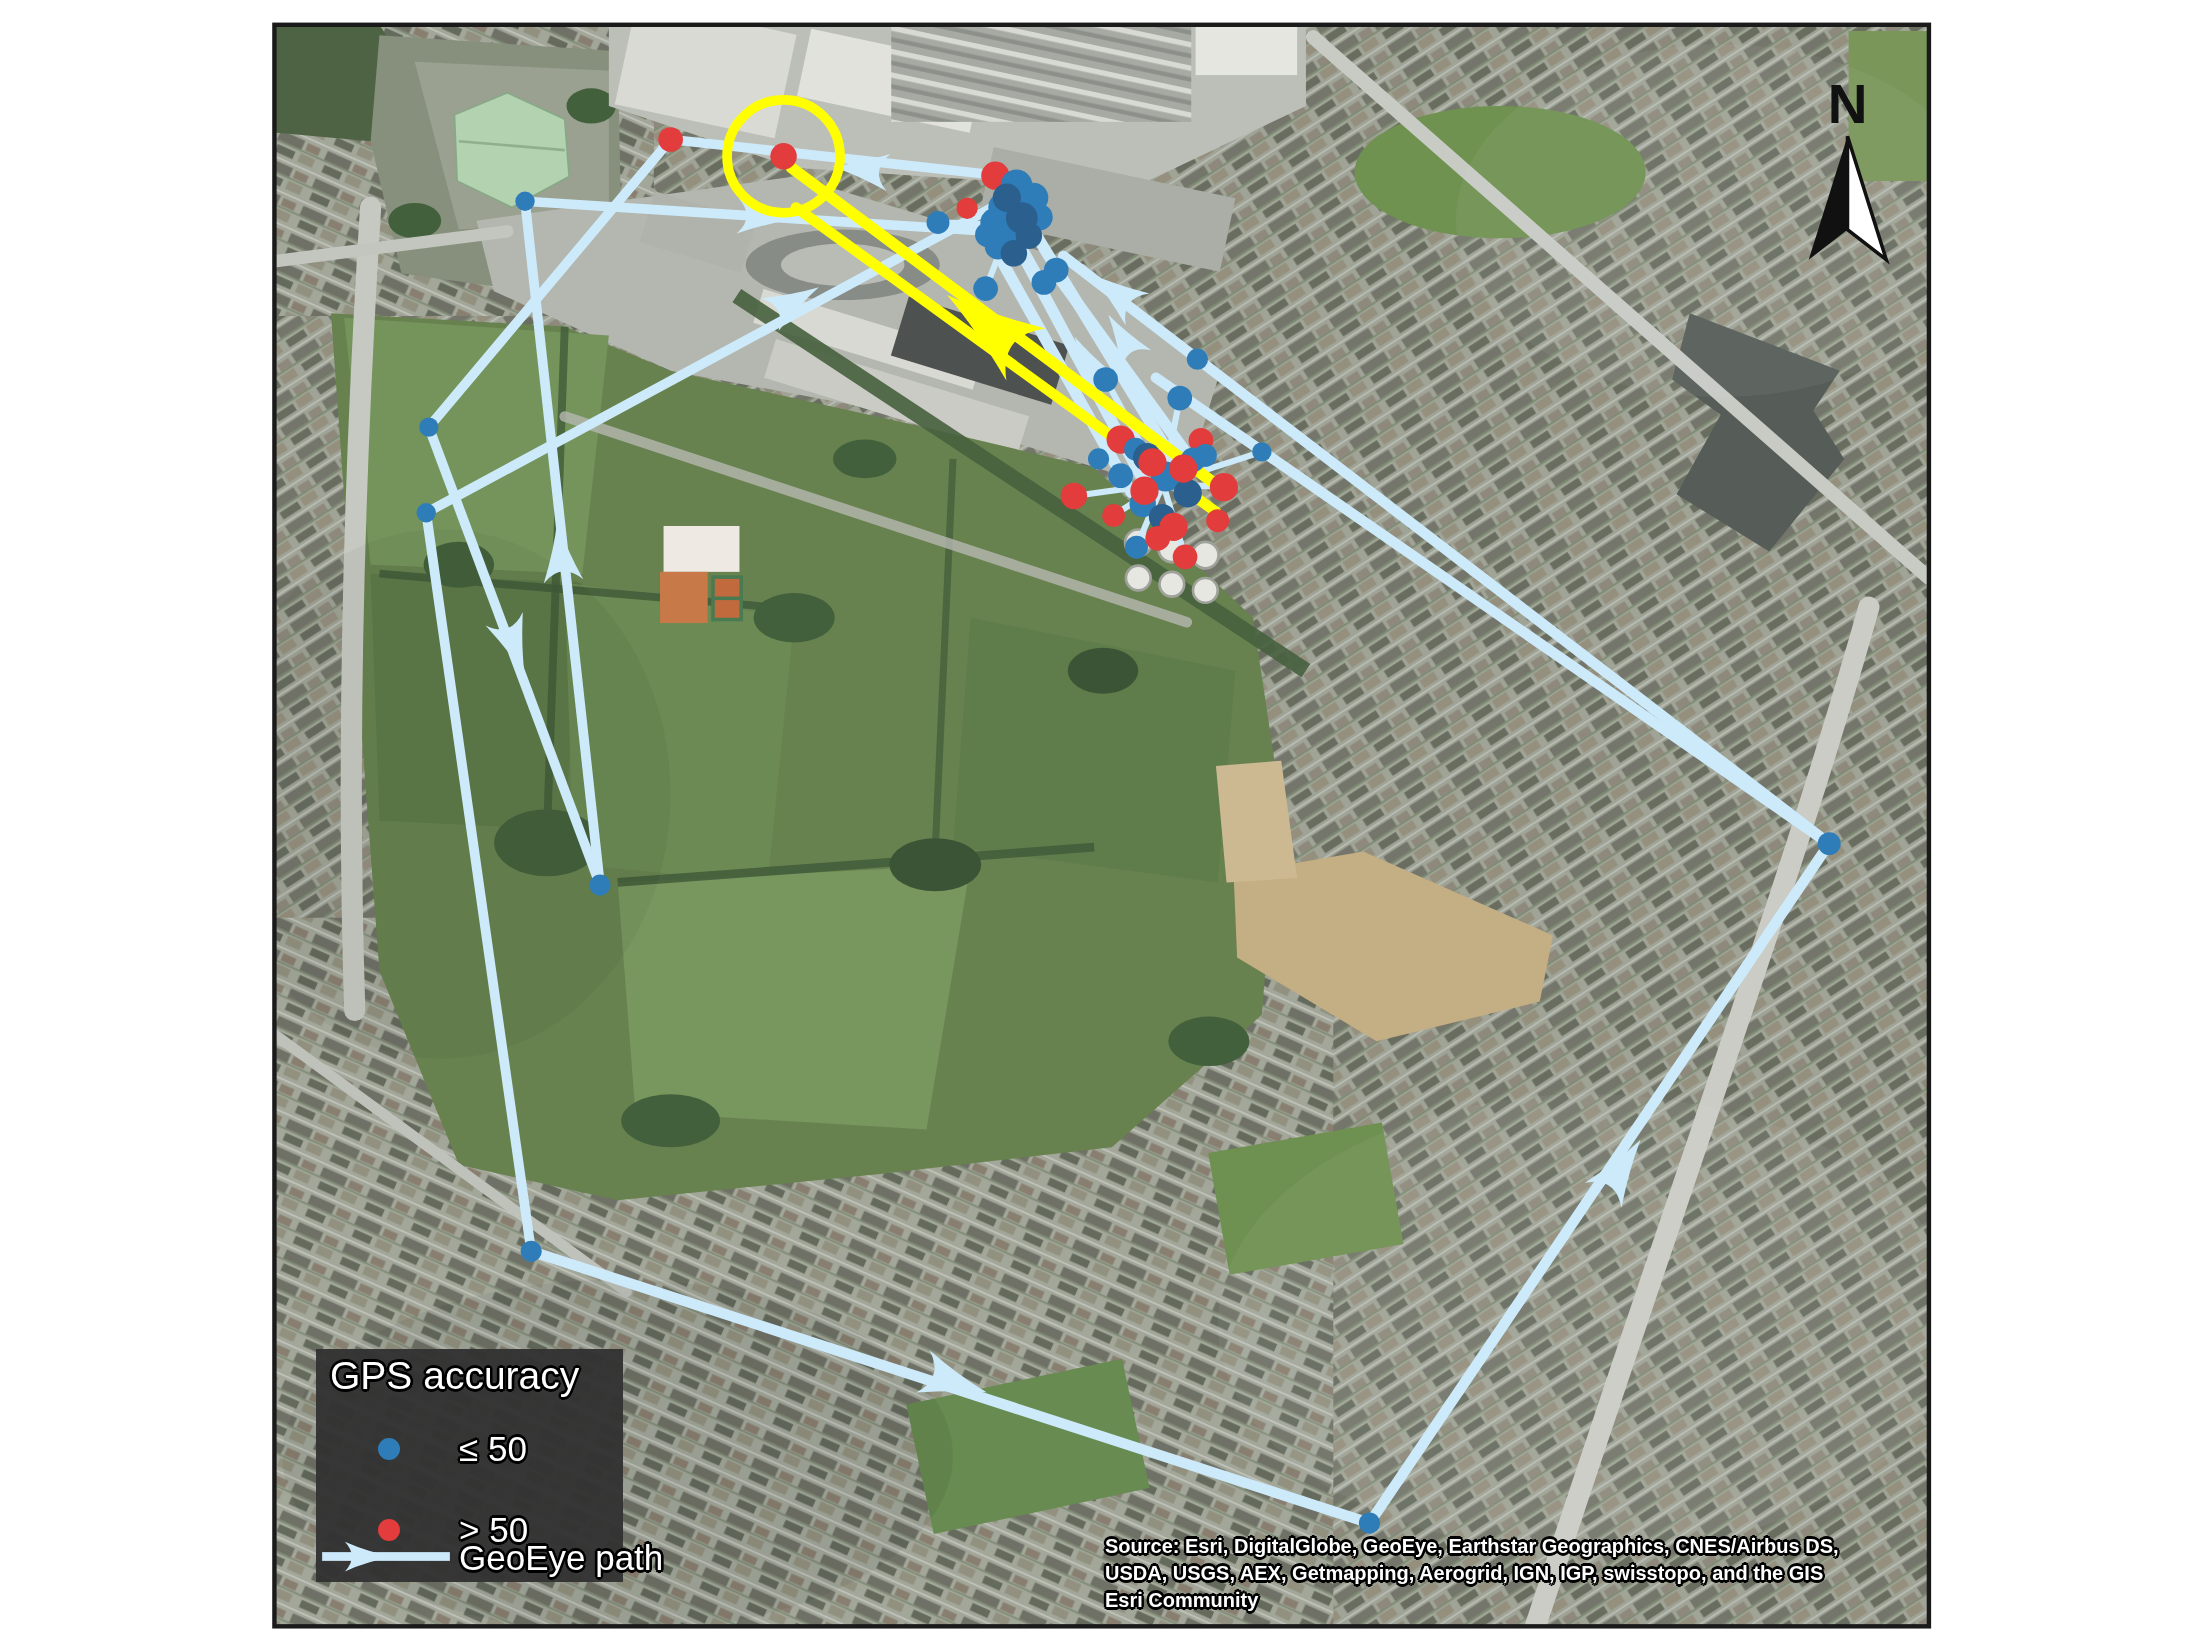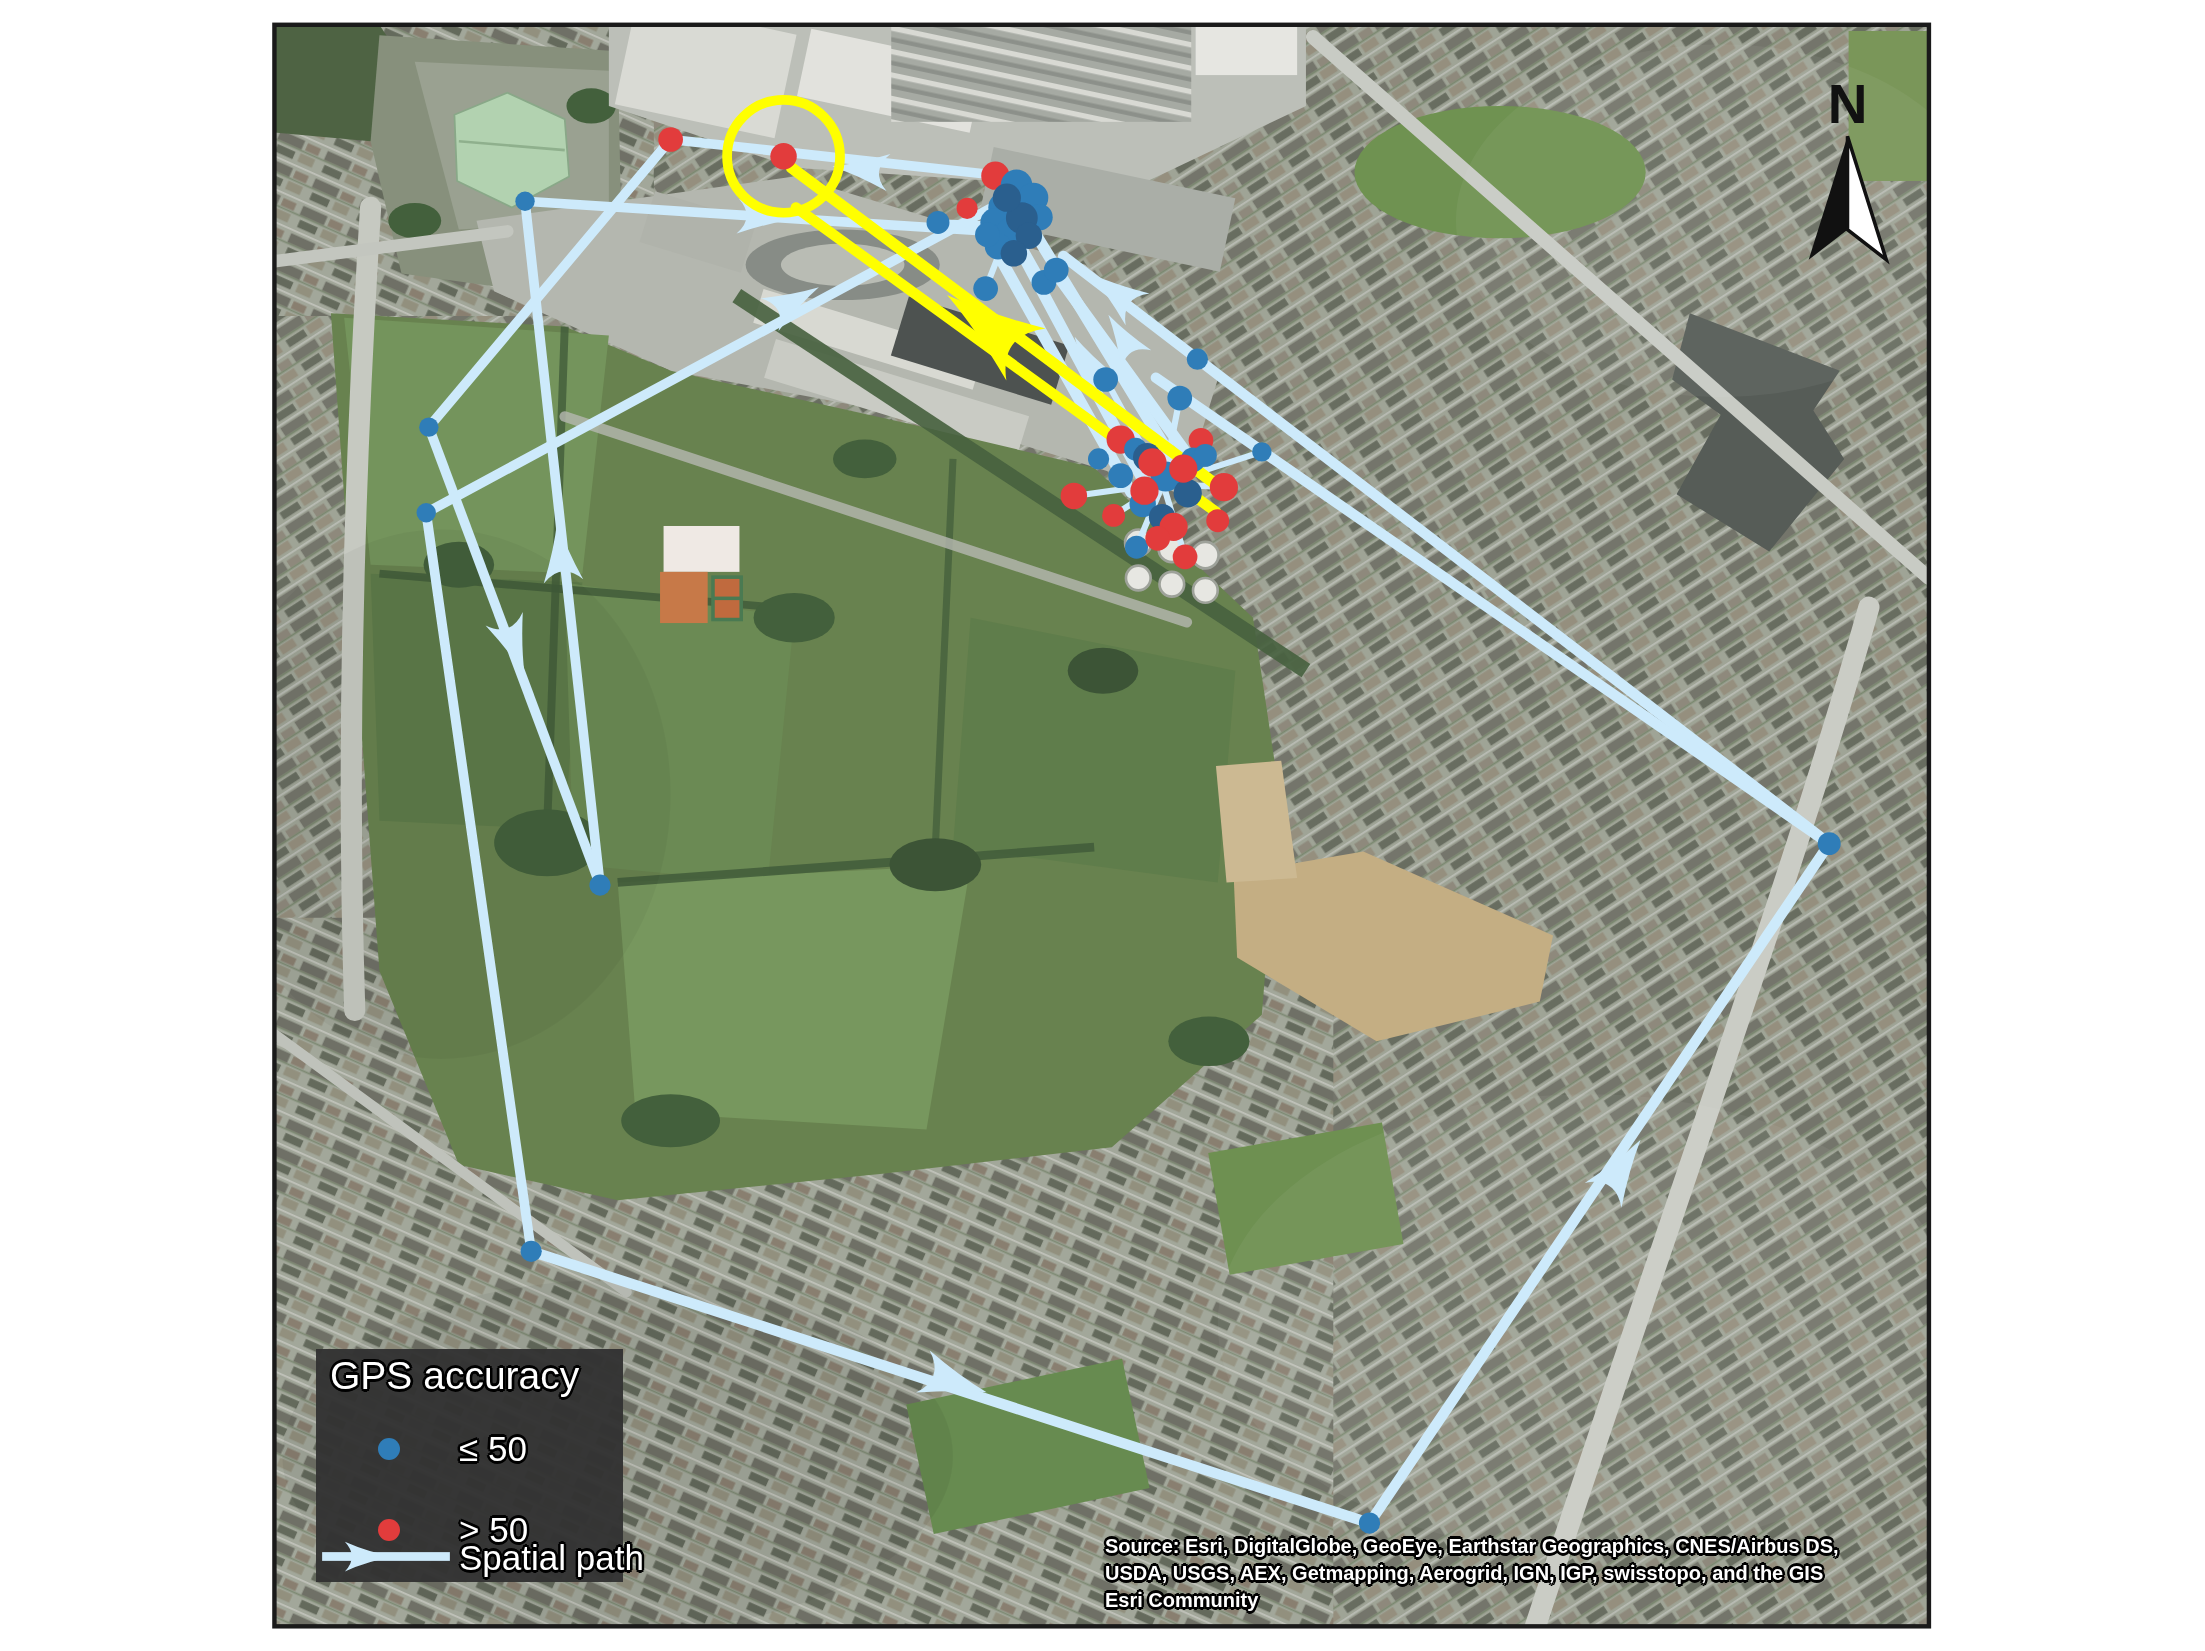--- a/index.html
+++ b/index.html
@@ -275,21 +275,21 @@
         </span>
       <span class="lg-label halo">&gt; 50</span>
     </div>
     <div class="lg-row" id="lg-r3">
       <span class="lg-sym">
         <svg width="132" height="42" viewBox="0 0 150 48">
           <rect x="2" y="19" width="146" height="10" fill="#cdeafb"></rect>
           <path d="M 84 24 Q 55 19 28 7 Q 44 24 28 41 Q 55 29 84 24 Z" fill="#cdeafb"></path>
         </svg>
       </span>
-      <span class="lg-label halo">Spatial path</span>
+      <span class="lg-label halo">GeoEye path</span>
     </div>
   </div>
 
   <div id="north">
     <div class="n-label">N</div>
     <svg width="99" height="134" viewBox="0 0 112 152">
       <polygon points="56,6 12,146 56,112" fill="#111111"></polygon>
       <polygon points="56,6 100,146 56,112" fill="#ffffff" stroke="#111111" stroke-width="4"></polygon>
     </svg>
   </div>

